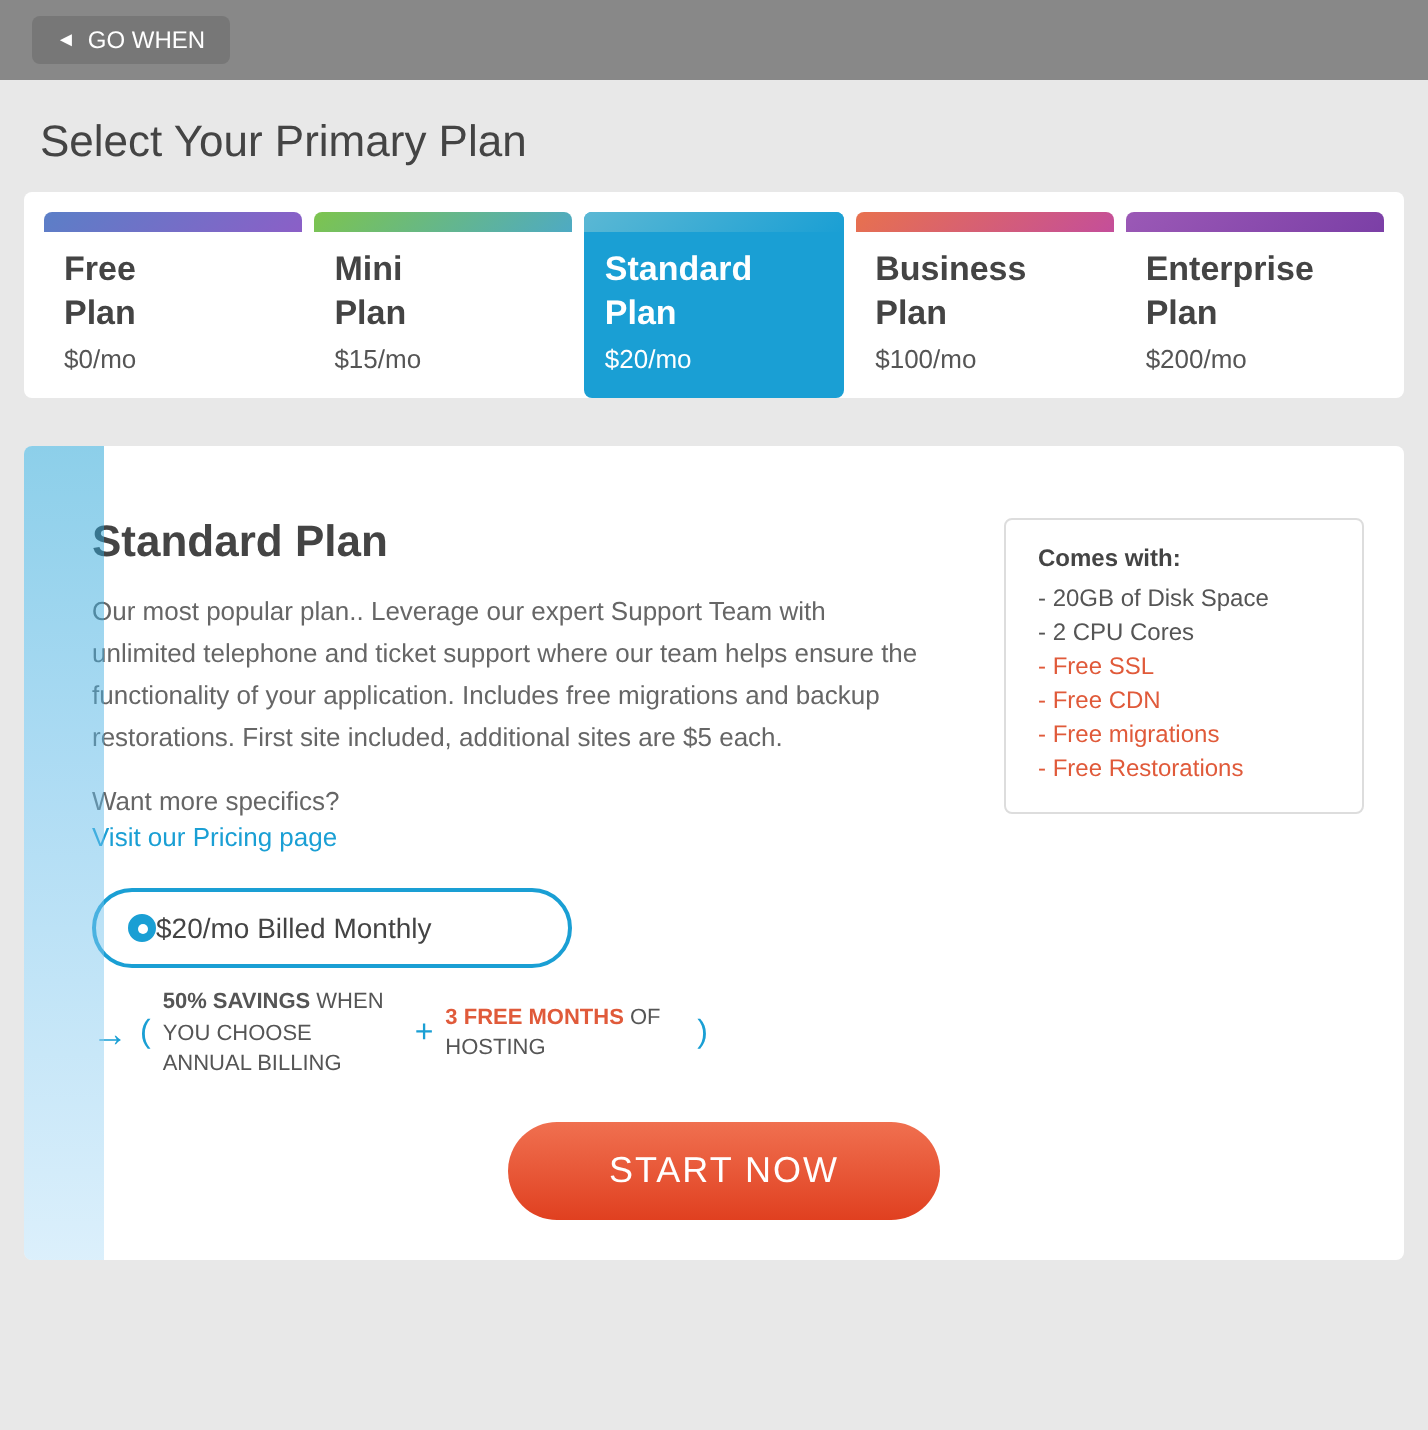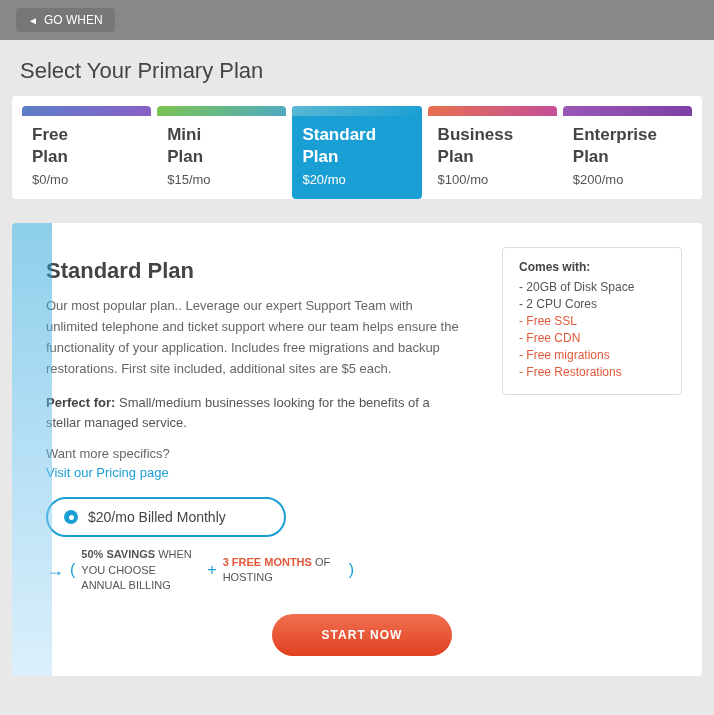--- a/index.html
+++ b/index.html
@@ -169,21 +169,21 @@
     }
 
     .detail-link {
       color: #1a9fd4;
       font-size: 13px;
       text-decoration: none;
     }
 
     .comes-with-box {
       position: absolute;
-      top: 24px;
+      top: 36px;
       right: 20px;
       border: 1px solid #ddd;
       border-radius: 4px;
       padding: 12px 16px;
       font-size: 12px;
       width: 180px;
       background: #fff;
     }
 
     .comes-with-title {
@@ -202,21 +202,20 @@
       color: #e05a3a;
     }
 
     .billing-options {
       margin: 16px 0 10px;
     }
 
     .billing-option {
       display: flex;
       align-items: center;
-      gap: 10px;
       padding: 10px 16px;
       border: 2px solid #ccc;
       border-radius: 30px;
       margin-bottom: 10px;
       cursor: pointer;
       width: 240px;
       font-size: 14px;
       color: #444;
       background: #fff;
     }
@@ -293,22 +292,22 @@
       justify-content: center;
       margin-top: 20px;
     }
 
     .start-now-btn {
       background: linear-gradient(180deg, #f07050, #e04020);
       color: #fff;
       border: none;
       border-radius: 30px;
       padding: 14px 50px;
-      font-size: 12px;
-      font-weight: bold;
+      font-size: 18px;
+      font-weight: normal;
       letter-spacing: 1px;
       cursor: pointer;
       text-transform: uppercase;
     }
   </style>
 </head>
 <body>
 
 <div class="top-bar">
   <button class="go-back-btn">GO WHEN</button>
@@ -352,24 +351,20 @@
         <div class="plan-name">Enterprise<br>Plan</div>
         <div class="plan-price">$200/mo</div>
       </div>
     </div>
   </div>
 
 <div class="detail-section">
   <div class="detail-inner">
     <div class="detail-title">Standard Plan</div>
     <div class="detail-description">Our most popular plan.. Leverage our expert Support Team with unlimited telephone and ticket support where our team helps ensure the functionality of your application. Includes free migrations and backup restorations. First site included, additional sites are $5 each.</div>
-    <div class="detail-perfect">
-      <strong>Perfect for:</strong>
-      <span>Small/medium businesses looking for the benefits of a stellar managed service.</span>
-    </div>
     <div class="detail-link-text">Want more specifics?</div>
     <a class="detail-link" href="#">Visit our Pricing page</a>
 
     <div class="billing-options">
       <div class="billing-option selected">
         <div class="radio-dot"></div>
         <span>$20/mo Billed Monthly</span>
       </div>
       <div class="billing-row">
         <div class="savings-badge">

